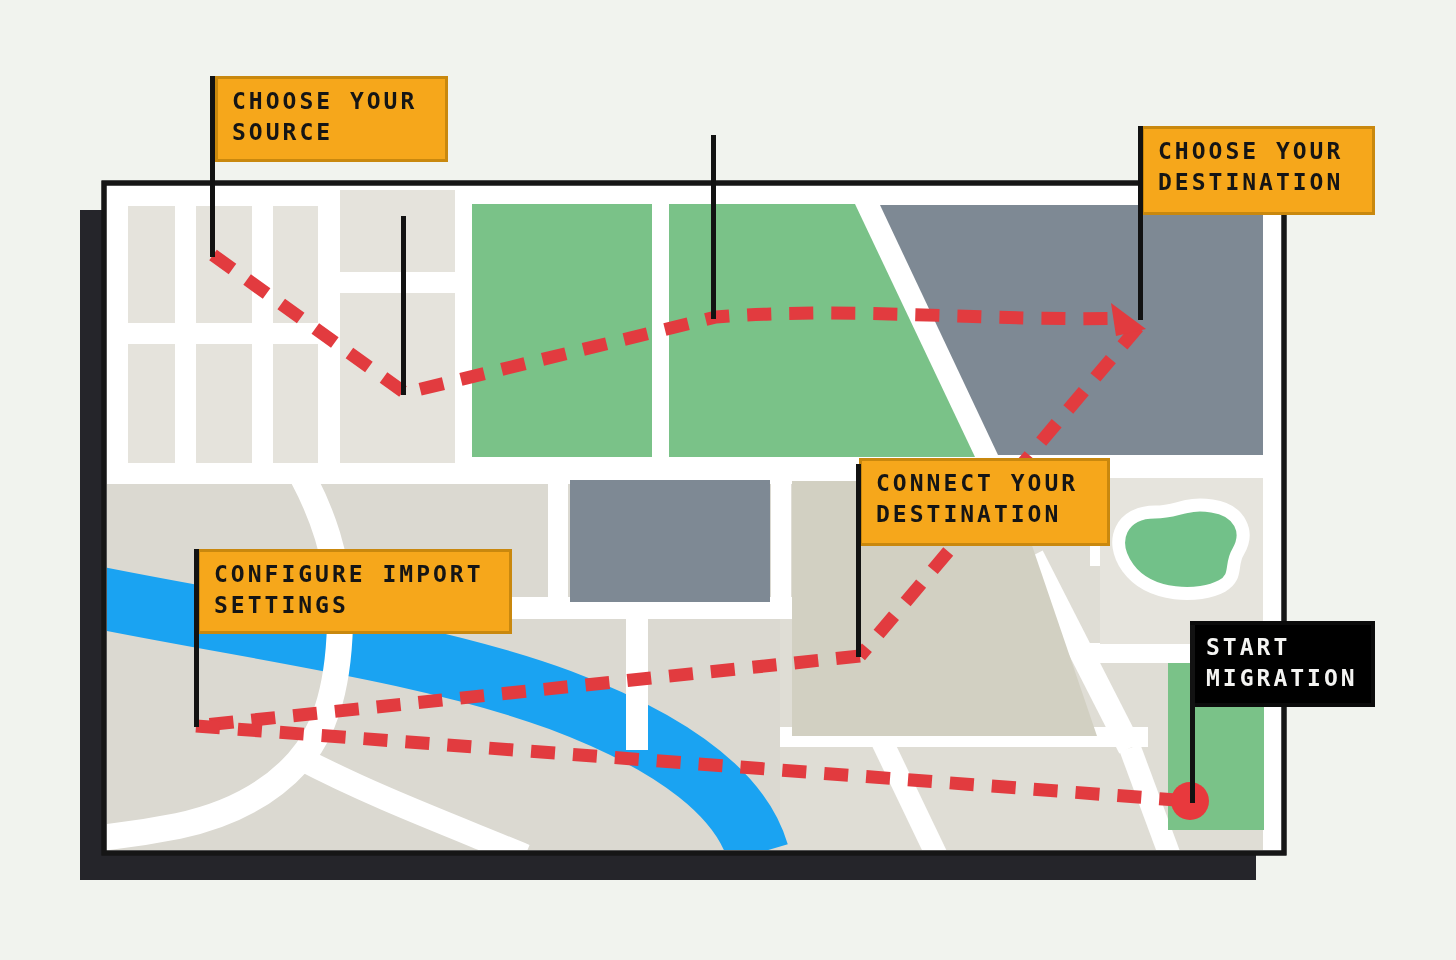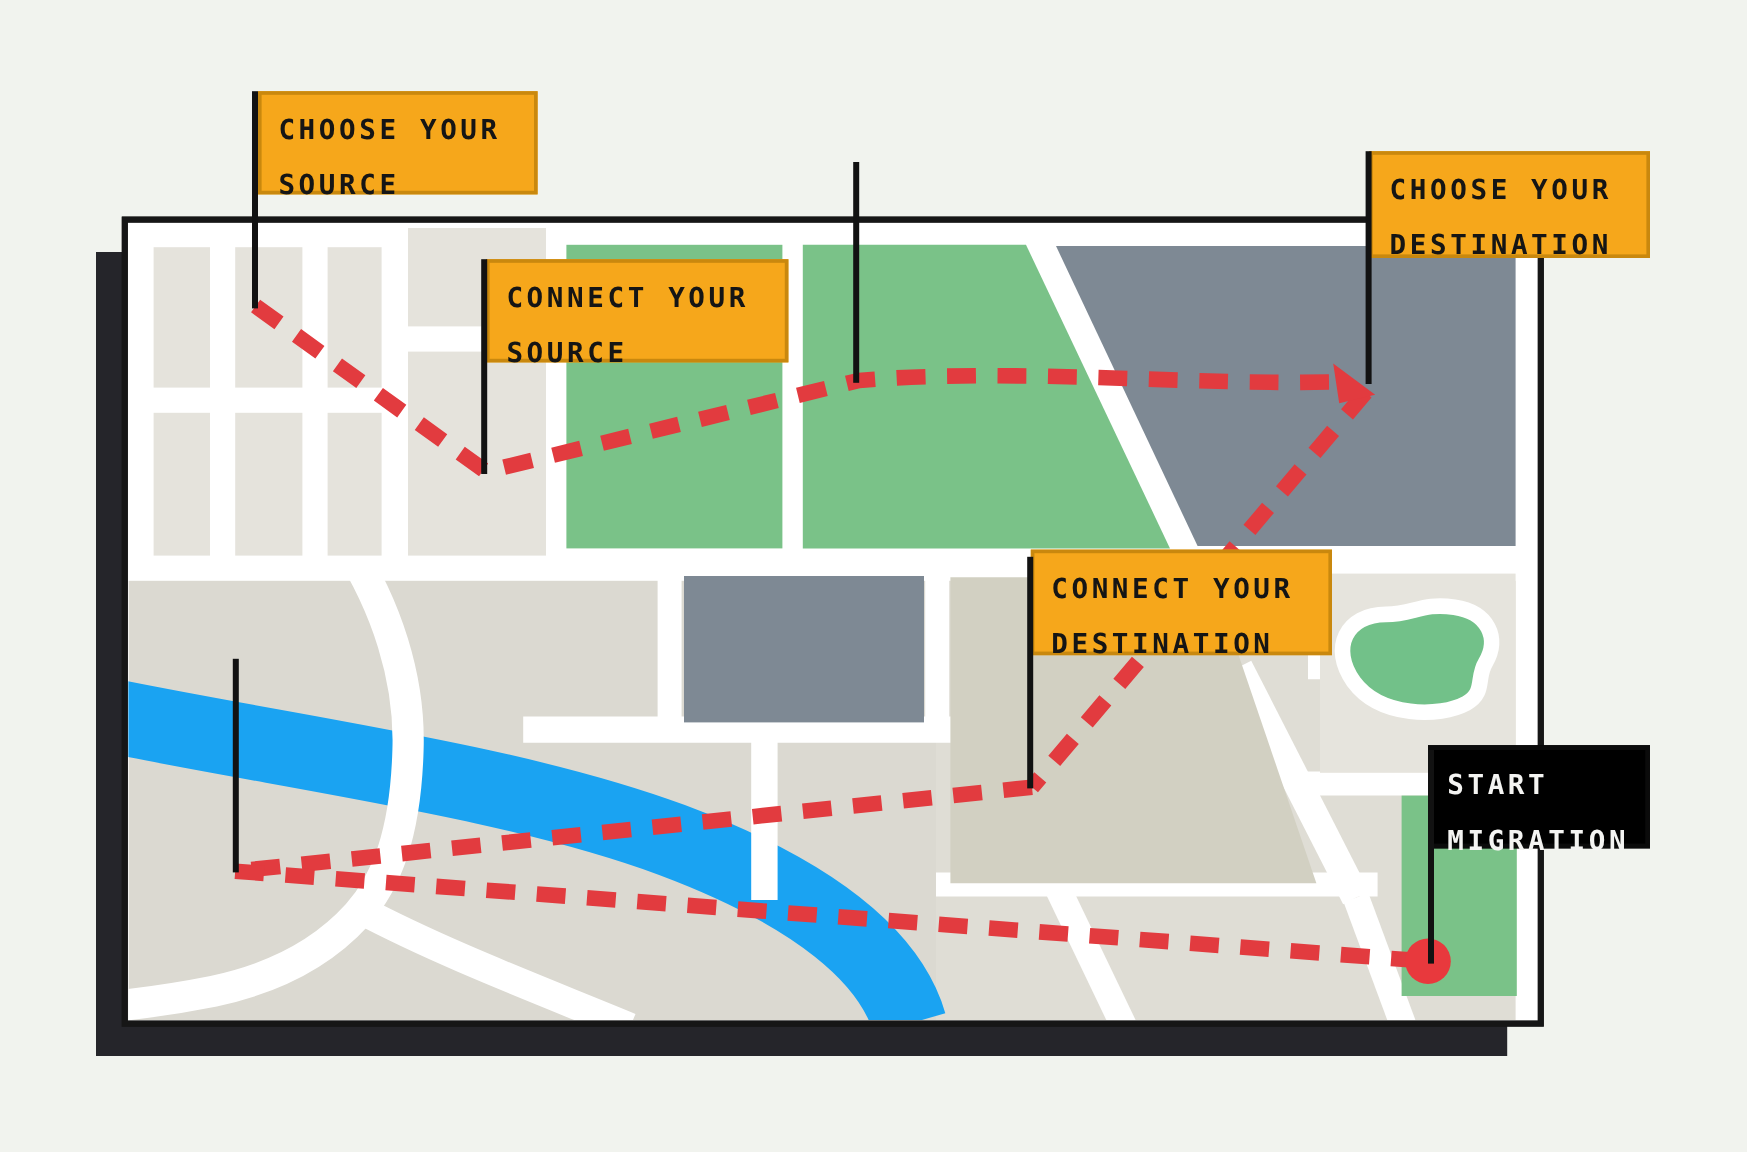--- a/index.html
+++ b/index.html
@@ -6,21 +6,21 @@
   body{
     width:1456px;height:960px;position:relative;overflow:hidden;
     background:#f1f3ee;
     font-family:"DejaVu Sans Mono","Liberation Mono",monospace;
   }
   #stage{position:absolute;left:0;top:0;width:1456px;height:960px;}
   svg{position:absolute;left:0;top:0;}
   .flag{
     position:absolute;box-sizing:border-box;z-index:4;
     background:#f6a71b;border:3px solid #c9880e;
-    color:#151515;font-weight:bold;font-size:23px;line-height:46px;
+    color:#151515;font-weight:bold;font-size:23px;line-height:31px;
     letter-spacing:3px;padding:7px 0 0 14px;
     font-family:"DejaVu Sans Mono","Liberation Mono",monospace;
     white-space:normal;
   }
   .flag.dark{
     background:#000000;border:4px solid #0b0b0b;color:#f4f4f2;padding-left:12px;
   }
   .pole{
     position:absolute;width:5px;background:#121212;z-index:5;
   }
@@ -95,23 +95,23 @@
       <path d="M 213 255 L 405 393 L 716 317 C 850 306 1000 322 1122 318"></path>
       <path d="M 1138 327 L 860 656"></path>
       <path d="M 860 656 L 196 726"></path>
       <path d="M 196 726 L 1190 801"></path>
     </g>
     <polygon points="1146,329 1111,303 1116,336" fill="#e23b3f"></polygon>
     <circle cx="1190" cy="801" r="19" fill="#e8393d"></circle>
   </svg>
 
   <div class="flag" style="left:215px;top:76px;width:233px;height:86px">CHOOSE YOUR SOURCE</div>
-  <div class="flag" style="left:405px;top:216px;width:252px;height:86px">CONNECT YOUR SOURCE</div>
   <div class="flag" style="left:1141px;top:126px;width:234px;height:89px">CHOOSE YOUR DESTINATION</div>
   <div class="flag" style="left:859px;top:458px;width:251px;height:88px">CONNECT YOUR DESTINATION</div>
+  <div class="flag" style="left:197px;top:549px;width:315px;height:85px">CONFIGURE IMPORT SETTINGS</div>
   <div class="flag dark" style="left:1190px;top:621px;width:185px;height:86px">START MIGRATION</div>
 
   <div class="pole" style="left:210px;top:76px;height:181px"></div>
   <div class="pole" style="left:401px;top:216px;height:179px"></div>
   <div class="pole" style="left:711px;top:135px;height:184px"></div>
   <div class="pole" style="left:1138px;top:126px;height:194px"></div>
   <div class="pole" style="left:856px;top:464px;height:193px"></div>
   <div class="pole" style="left:194px;top:549px;height:178px"></div>
   <div class="pole" style="left:1190px;top:625px;height:178px"></div>
 

